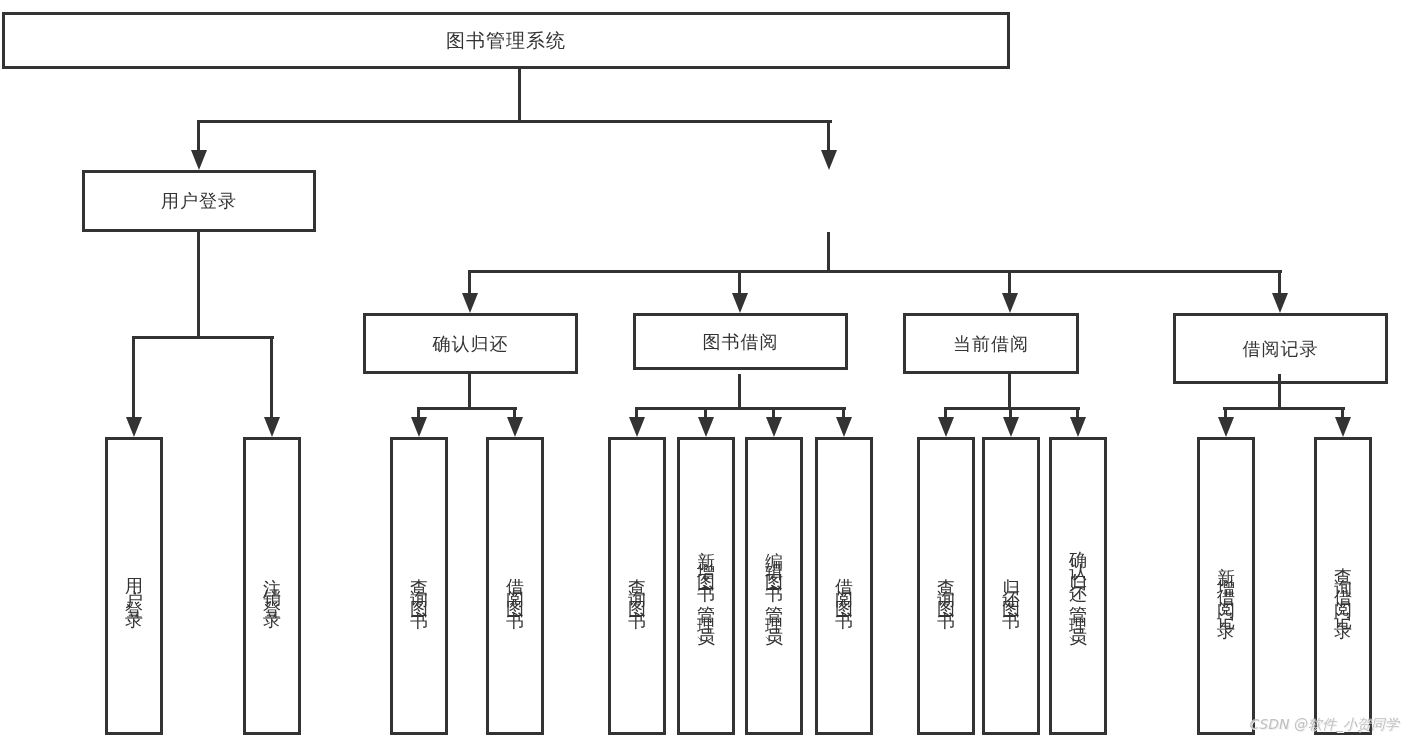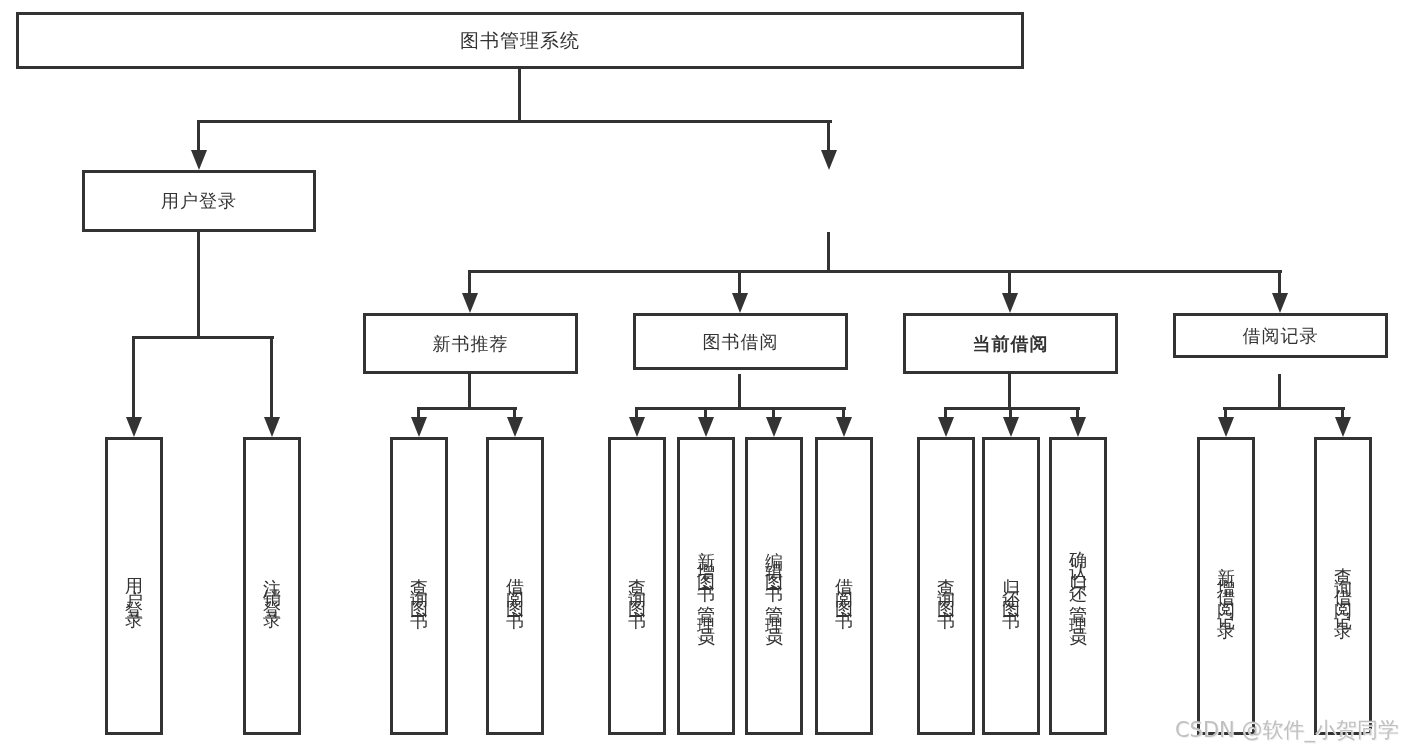--- a/index.html
+++ b/index.html
@@ -43,36 +43,37 @@
     width: 0;
     height: 0;
     border-left: 8px solid transparent;
     border-right: 8px solid transparent;
     border-top: 20px solid #333333;
   }
   .watermark {
     position: absolute;
     top: 716px;
     right: 6px;
-    font-size: 21px;
+    font-size: 14px;
     color: #c0c0c0;
     text-shadow: 1px 1px 0 #efefef;
     white-space: nowrap;
     z-index: 5;
+    font-style: italic;
   }
 
   
-  #b-root        { left: 16px;   top: 12px;  width: 1008px; height: 57px; }
+  #b-root        { left: 2px;   top: 12px;  width: 1008px; height: 57px; }
   #b-user-login  { left: 82px;   top: 170px; width: 234px;  height: 62px; }
   #b-book-mgmt   { left: 712px;  top: 170px; width: 233px;  height: 62px; }
 
   #b-newbook     { left: 363px;  top: 313px; width: 215px;  height: 61px; }
   #b-borrow      { left: 633px;  top: 313px; width: 215px;  height: 57px; }
-  #b-current     { left: 903px;  top: 313px; width: 215px;  height: 61px; font-weight: bold; }
-  #b-records     { left: 1173px; top: 313px; width: 215px;  height: 45px; }
+  #b-current     { left: 903px;  top: 313px; width: 176px;  height: 61px; }
+  #b-records     { left: 1173px; top: 313px; width: 215px;  height: 71px; }
 
   .leaf { top: 437px; width: 58px; height: 298px; }
   #l-ul1 { left: 105px; }
   #l-ul2 { left: 243px; }
   #l-nb1 { left: 390px; }
   #l-nb2 { left: 486px; }
   #l-bb1 { left: 608px; }
   #l-bb2 { left: 677px; }
   #l-bb3 { left: 745px; }
   #l-bb4 { left: 815px; }
@@ -109,21 +110,21 @@
   <div class="line" style="left:468px;  top:270px; width:814px; height:3px;"></div>
   <div class="line" style="left:468px;  top:270px; width:3px;   height:27px;"></div>
   <div class="arrow" style="left:462px;  top:293px;"></div>
   <div class="line" style="left:738px;  top:270px; width:3px;   height:27px;"></div>
   <div class="arrow" style="left:732px;  top:293px;"></div>
   <div class="line" style="left:1008px; top:270px; width:3px;   height:27px;"></div>
   <div class="arrow" style="left:1002px; top:293px;"></div>
   <div class="line" style="left:1278px; top:270px; width:3px;   height:27px;"></div>
   <div class="arrow" style="left:1272px; top:293px;"></div>
 
-  <div class="box hbox" id="b-newbook">新书推荐</div>
+  <div class="box hbox" id="b-newbook">确认归还</div>
   <div class="box hbox" id="b-borrow">图书借阅</div>
   <div class="box hbox" id="b-current">当前借阅</div>
   <div class="box hbox" id="b-records">借阅记录</div>
 
   <div class="line" style="left:468px; top:374px; width:3px;   height:35px;"></div>
   <div class="line" style="left:417px; top:407px; width:100px; height:3px;"></div>
   <div class="line" style="left:417px; top:407px; width:3px;   height:14px;"></div>
   <div class="arrow" style="left:411px; top:417px;"></div>
   <div class="line" style="left:513px; top:407px; width:3px;   height:14px;"></div>
   <div class="arrow" style="left:507px; top:417px;"></div>

